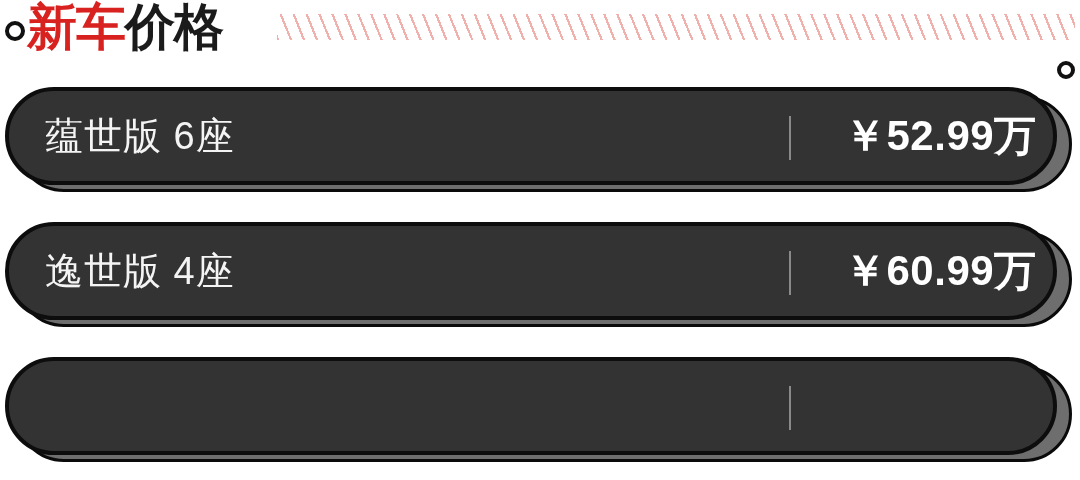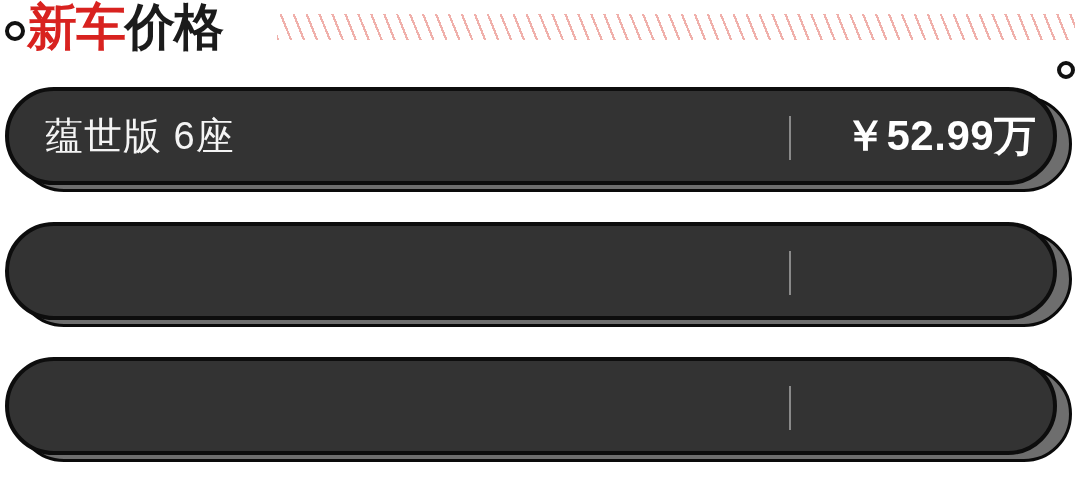--- a/index.html
+++ b/index.html
@@ -168,21 +168,23 @@
     <div class="pill">
       <span class="pill-name">蕴世版 6座</span>
       <span class="pill-divider"></span>
       <span class="pill-price">￥52.99万</span>
     </div>
   </div>
 
   <div class="price-row">
     <div class="pill-shadow"></div>
     <div class="pill">
+      <span class="pill-name">逸世版 4座</span>
       <span class="pill-divider"></span>
+      <span class="pill-price">￥60.99万</span>
     </div>
   </div>
 
   <div class="price-row">
     <div class="pill-shadow"></div>
     <div class="pill">
       <span class="pill-divider"></span>
     </div>
   </div>
 

